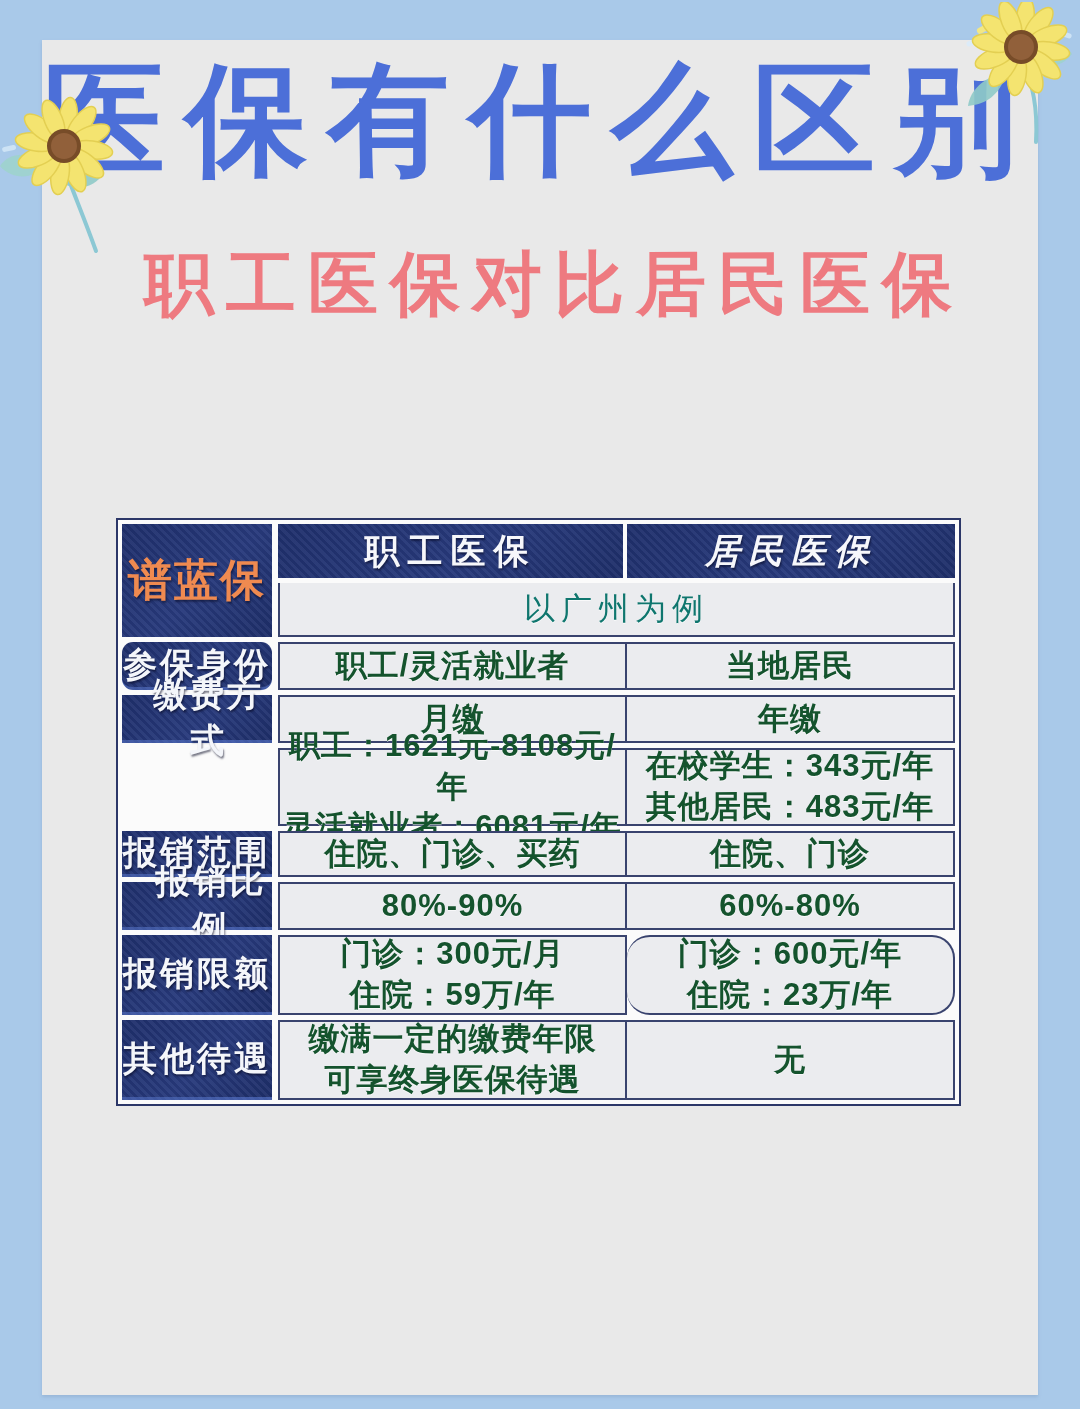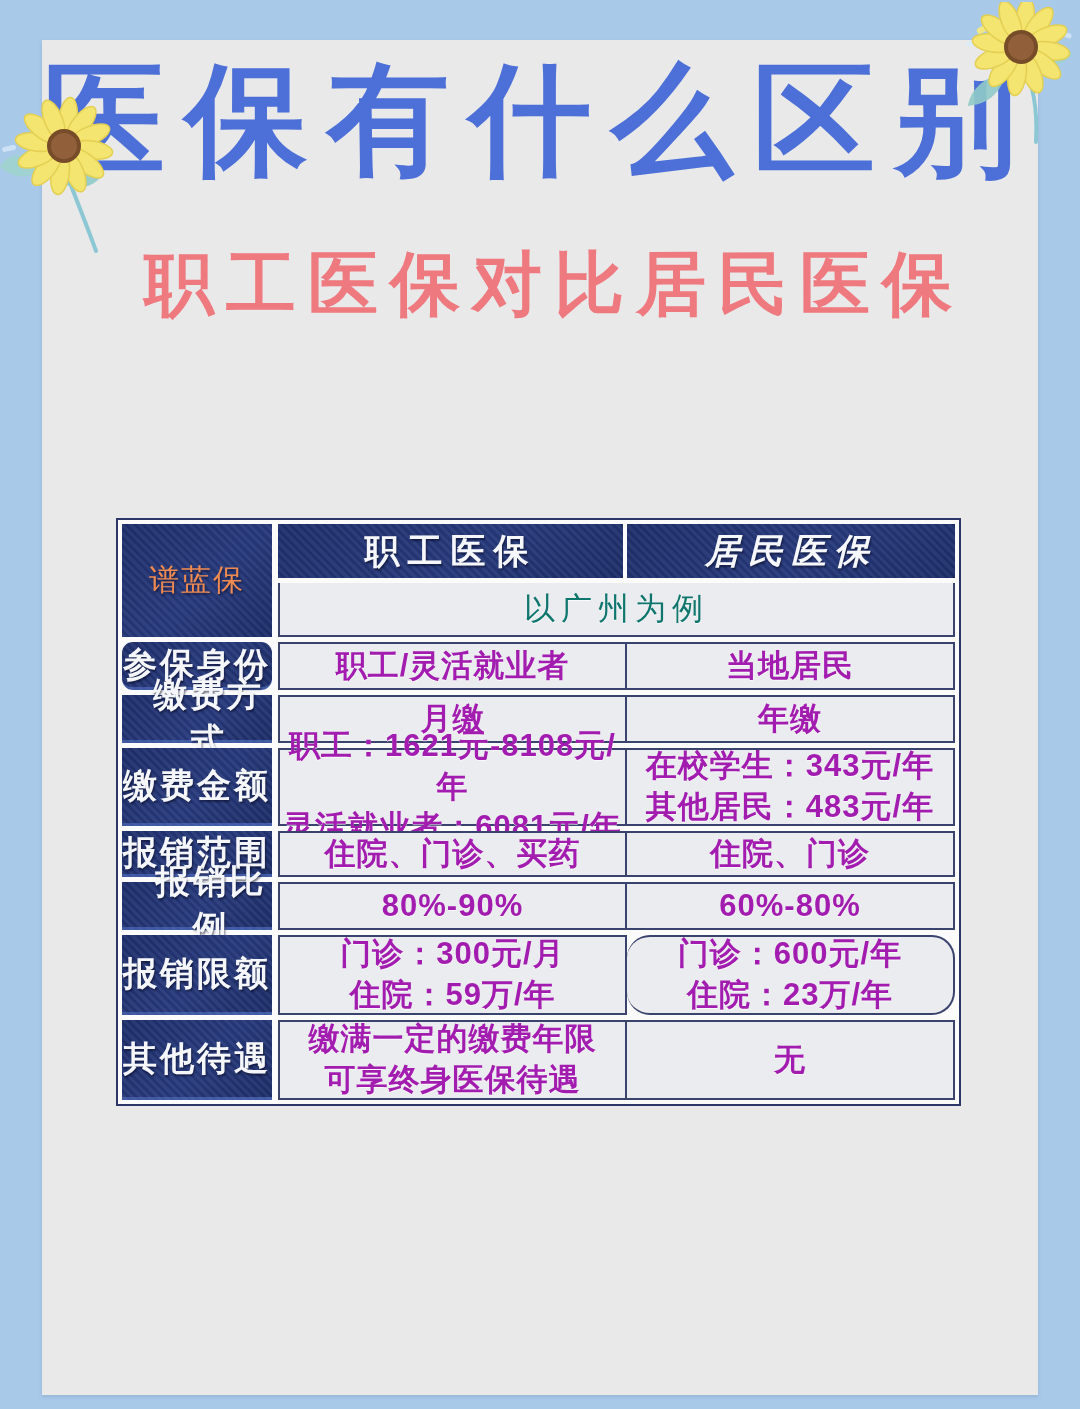--- a/index.html
+++ b/index.html
@@ -68,22 +68,22 @@
     text-align: center;
   }
   .navy {
     background:
       repeating-linear-gradient(45deg, rgba(255,255,255,0.045) 0 3px, rgba(0,0,0,0.05) 3px 6px),
       linear-gradient(135deg, #1f2f6c 0%, #283a7c 55%, #1e2e69 100%);
   }
   .cell-brand {
     grid-area: 1 / 1 / 3 / 2;
     color: #ef8a50;
-    font-size: 30px;
-    font-weight: 400;
+    font-size: 44px;
+    font-weight: 700;
     letter-spacing: 2px;
     text-shadow: 1px 2px 2px rgba(10,12,40,0.55);
   }
   .cell-colhead {
     grid-row: 1;
     color: #f6f7fb;
     font-size: 35px;
     font-weight: 800;
     letter-spacing: 8px;
     text-shadow: 1px 2px 2px rgba(8,10,35,0.55);
@@ -106,21 +106,21 @@
     color: #f4f6fa;
     font-size: 34px;
     font-weight: 800;
     letter-spacing: 3px;
     text-shadow: 1px 2px 2px rgba(8,10,35,0.55);
     border-bottom: 3px solid rgba(90,120,205,0.55);
   }
   .cell-data {
     background: #ebecef;
     border: 2px solid #39436e;
-    color: #a21caf;
+    color: #14532d;
     font-size: 31px;
     font-weight: 600;
     line-height: 1.32;
     letter-spacing: 1px;
     text-shadow: 0 1px 0 rgba(255,255,255,0.65);
   }
   .cell-data.col-a { grid-column: 3; }
   .cell-data.col-b { grid-column: 4; border-left: none; }
   
   .flower { position: absolute; }
@@ -153,23 +153,20 @@
         <span>当地居民</span>
       </div>
       <div class="cell navy cell-label" style="grid-area: 4 / 1; padding-left: 23px;">
         <span>缴费方式</span>
       </div>
       <div class="cell cell-data col-a" style="grid-row: 4;">
         <span>月缴</span>
       </div>
       <div class="cell cell-data col-b" style="grid-row: 4;">
         <span>年缴</span>
-      </div>
-      <div class="cell navy cell-label" style="grid-area: 5 / 1;">
-        <span>缴费金额</span>
       </div>
       <div class="cell cell-data col-a" style="grid-row: 5;">
         <span>职工：1621元-8108元/年</span>
         <span>灵活就业者：6081元/年</span>
       </div>
       <div class="cell cell-data col-b" style="grid-row: 5;">
         <span>在校学生：343元/年</span>
         <span>其他居民：483元/年</span>
       </div>
       <div class="cell navy cell-label" style="grid-area: 6 / 1;">

